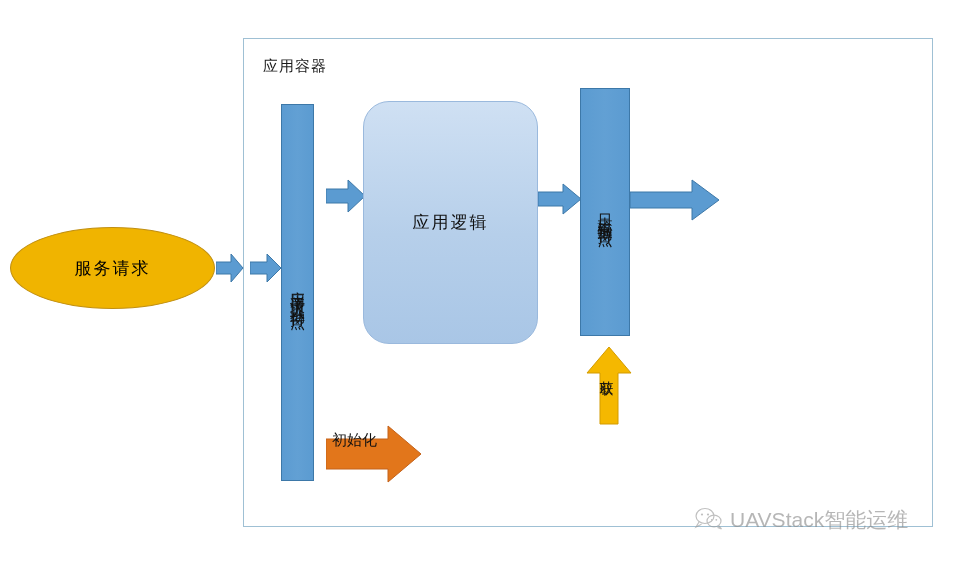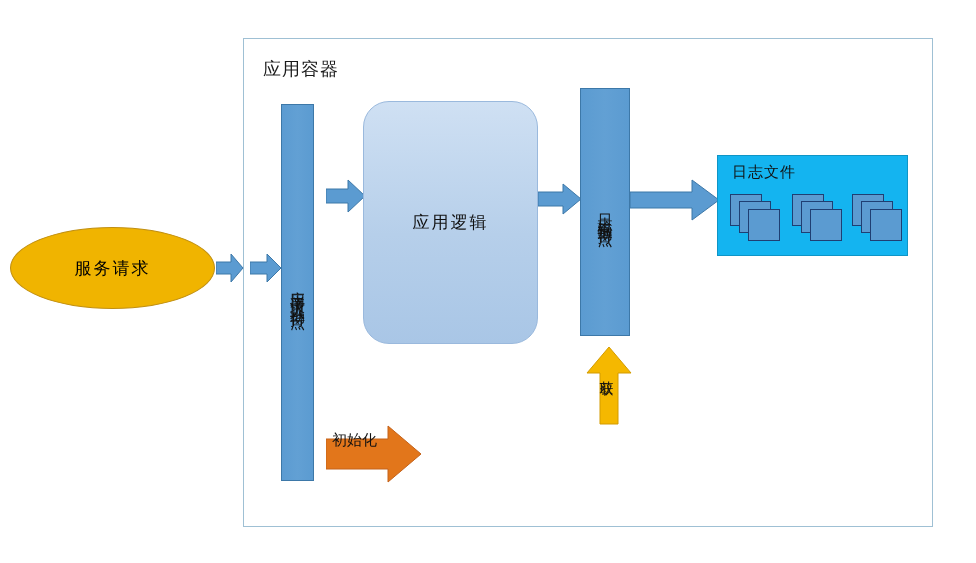--- a/index.html
+++ b/index.html
@@ -26,21 +26,21 @@
     width: 690px;
     height: 489px;
     border: 1px solid #9fc0d4;
     background: transparent;
     box-sizing: border-box;
   }
   .container-title {
     position: absolute;
     left: 263px;
     top: 57px;
-    font-size: 18px;
+    font-size: 15px;
     color: #1a1a1a;
     letter-spacing: 1px;
     white-space: nowrap;
   }
 
   
   .ellipse-request {
     position: absolute;
     left: 10px;
     top: 227px;
@@ -277,49 +277,45 @@
   <div class="vbar" id="bar-log">
     <span class="vtext">日志输出劫持点</span>
   </div>
 
   <div class="h-arrow" style="left:630px; top:178px;">
     <svg width="90" height="44" viewBox="0 0 90 44">
       <polygon points="0,14 62,14 62,2 89,22 62,42 62,30 0,30" fill="#5b9bd1" stroke="#3d78a8" stroke-width="1"></polygon>
     </svg>
   </div>
 
-  <div class="logfiles">
-    <span class="lbl">日志文件</span>
-
-    <div class="file-group" style="left:12px;">
-      <span class="file-sq s1"></span>
-      <span class="file-sq s2"></span>
-      <span class="file-sq s3"></span>
-    </div>
-    <div class="file-group" style="left:74px;">
-      <span class="file-sq s1"></span>
-      <span class="file-sq s2"></span>
-      <span class="file-sq s3"></span>
-    </div>
-    <div class="file-group" style="left:134px;">
-      <span class="file-sq s1"></span>
-      <span class="file-sq s2"></span>
-      <span class="file-sq s3"></span>
-    </div>
-  </div>
 
   <div class="get-arrow">
     <svg width="48" height="78" viewBox="0 0 48 78">
       <polygon points="24,0 46,26 33,26 33,77 15,77 15,26 2,26" fill="#f5b800" stroke="#d39b00" stroke-width="1"></polygon>
     </svg>
     <span class="vtext">获取</span>
   </div>
 
   <div class="init-arrow">
     <svg width="96" height="58" viewBox="0 0 96 58">
       <polygon points="0,14 62,14 62,1 95,29 62,57 62,44 0,44" fill="#e2761b" stroke="#c4621a" stroke-width="1"></polygon>
     </svg>
     <span class="lbl">初始化</span>
   </div>
 
 
+  <div class="watermark">
+    <span>
+      <svg width="30" height="24" viewBox="0 0 30 24">
+        <ellipse cx="11" cy="10" rx="9" ry="7.5" fill="none" stroke="#9a9a9a" stroke-width="1.2"></ellipse>
+        <path d="M5 16 L2 21 L7.5 18.3" fill="none" stroke="#9a9a9a" stroke-width="1.2"></path>
+        <circle cx="8" cy="8.5" r="1.1" fill="#9a9a9a"></circle>
+        <circle cx="14" cy="8.5" r="1.1" fill="#9a9a9a"></circle>
+        <ellipse cx="20" cy="15" rx="7" ry="5.8" fill="none" stroke="#9a9a9a" stroke-width="1.2"></ellipse>
+        <path d="M24.5 19.5 L27.5 23 L23.5 21.4" fill="none" stroke="#9a9a9a" stroke-width="1.2"></path>
+        <circle cx="17.8" cy="13.8" r="0.9" fill="#9a9a9a"></circle>
+        <circle cx="22.3" cy="13.8" r="0.9" fill="#9a9a9a"></circle>
+      </svg>
+    </span>
+    <span class="wm-text">UAVStack智能运维</span>
+  </div>
 
 </div>
 
 </body></html>

